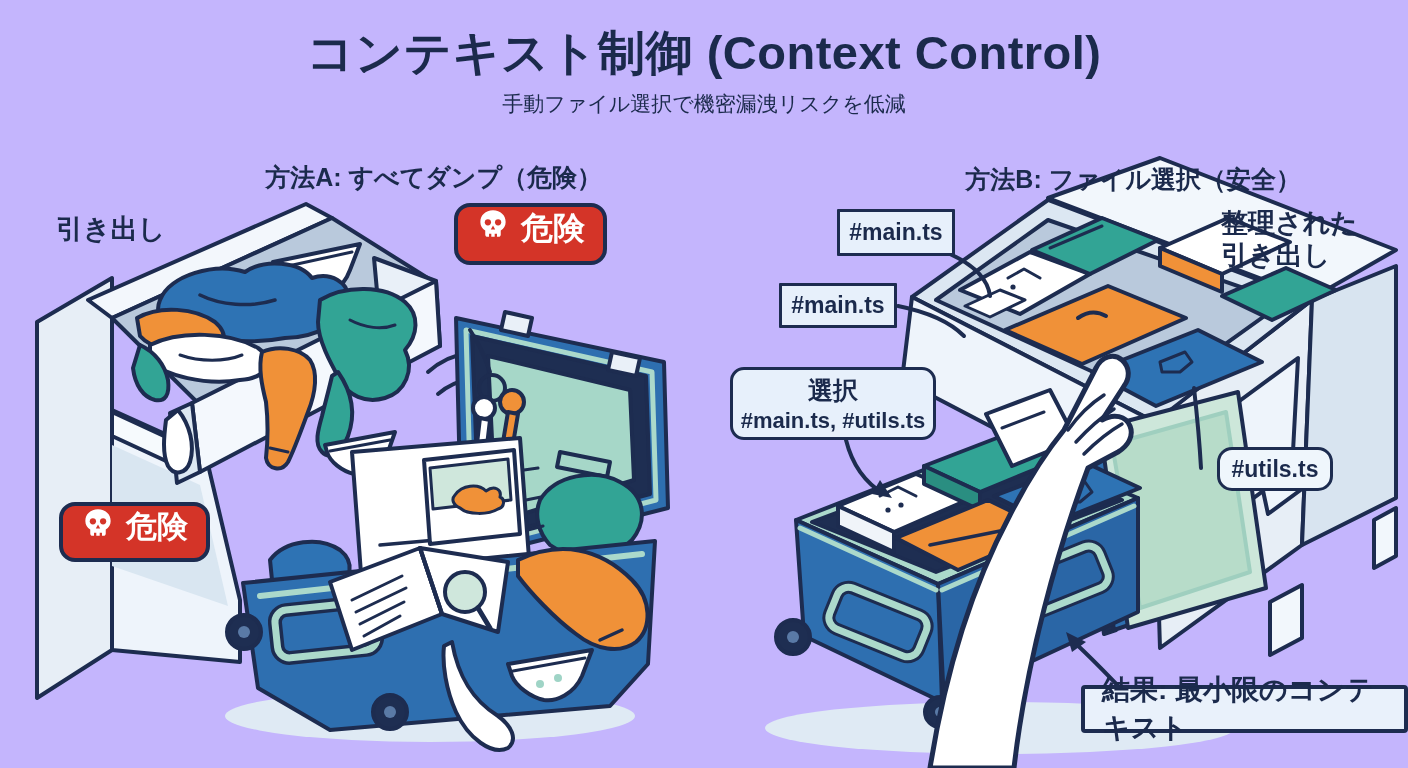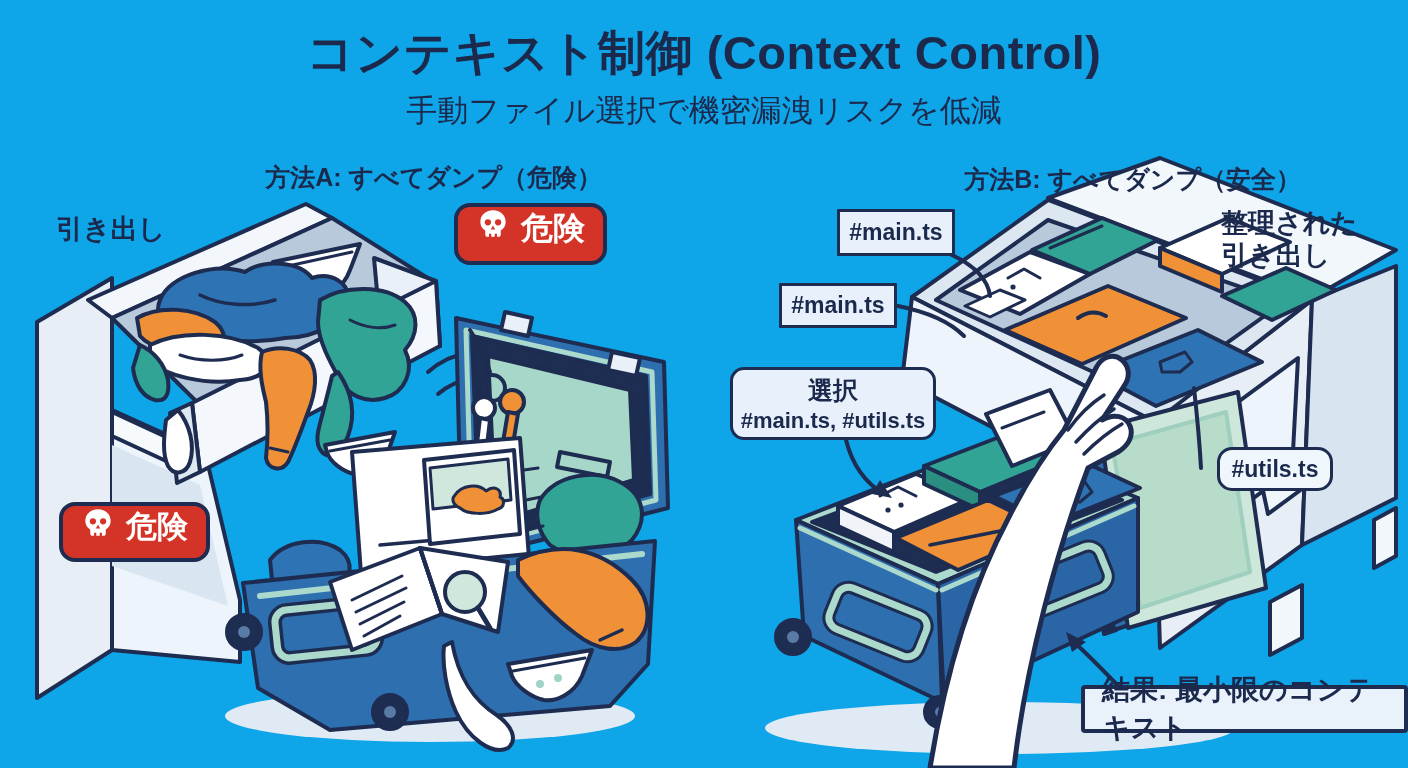--- a/index.html
+++ b/index.html
@@ -1,22 +1,22 @@
 <!DOCTYPE html>
 <html><head>
 <meta charset="utf-8">
 <style>
   * { margin:0; padding:0; box-sizing:border-box; }
   html,body { width:1408px; height:768px; }
   body { font-family:"Liberation Sans","DejaVu Sans",sans-serif; background:#ffffff; }
-  .stage { position:relative; width:1408px; height:768px; background:#0ea5e9; overflow:hidden; }
+  .stage { position:relative; width:1408px; height:768px; background:#c4b5fd; overflow:hidden; }
   .art { position:absolute; left:0; top:0; width:1408px; height:768px; z-index:1; }
   .txt { position:absolute; color:#1b2a4c; z-index:2; }
   .title { top:22px; left:0; width:100%; text-align:center; font-size:47px; font-weight:800; letter-spacing:.5px; }
-  .subtitle { top:90px; left:0; width:100%; text-align:center; font-size:31px; font-weight:500; }
+  .subtitle { top:90px; left:0; width:100%; text-align:center; font-size:21px; font-weight:500; }
   .heading { font-size:25px; font-weight:700; text-align:right; }
   .heading-a { top:161px; left:62px; width:540px; }
   .heading-b { top:163px; left:761px; width:540px; }
   .plain-label { font-size:27px; font-weight:600; }
   .drawer-label { top:211px; left:56px; }
   .organized-label { top:208px; left:1221px; line-height:1.18; }
   .badge { position:absolute; display:flex; align-items:flex-start; justify-content:center; gap:11px;
            border:4px solid #1d2c50; border-radius:16px; color:#fff; font-weight:700; font-size:32px;
            z-index:2; padding:0 18px; }
   .badge svg { width:34px; height:34px; display:block; }
@@ -237,21 +237,21 @@
         <path d="M1124,692 C1103,670 1087,654 1074,642"></path>
         <polygon points="1066,632 1072,652 1086,642" fill="#1d2c50" stroke="none"></polygon>
       </g>
     </g>
   </svg>
 
   <h1 class="txt title">コンテキスト制御 (Context Control)</h1>
   <div class="txt subtitle">手動ファイル選択で機密漏洩リスクを低減</div>
 
   <h2 class="txt heading heading-a">方法A: すべてダンプ（危険）</h2>
-  <h2 class="txt heading heading-b">方法B: すべてダンプ（安全）</h2>
+  <h2 class="txt heading heading-b">方法B: ファイル選択（安全）</h2>
 
   <div class="txt plain-label drawer-label">引き出し</div>
 
   <div class="txt plain-label organized-label">
     <div>整理された</div>
     <div>引き出し</div>
   </div>
 
   <div class="badge badge-danger badge-danger-top">
     <svg viewBox="0 0 36 36">

